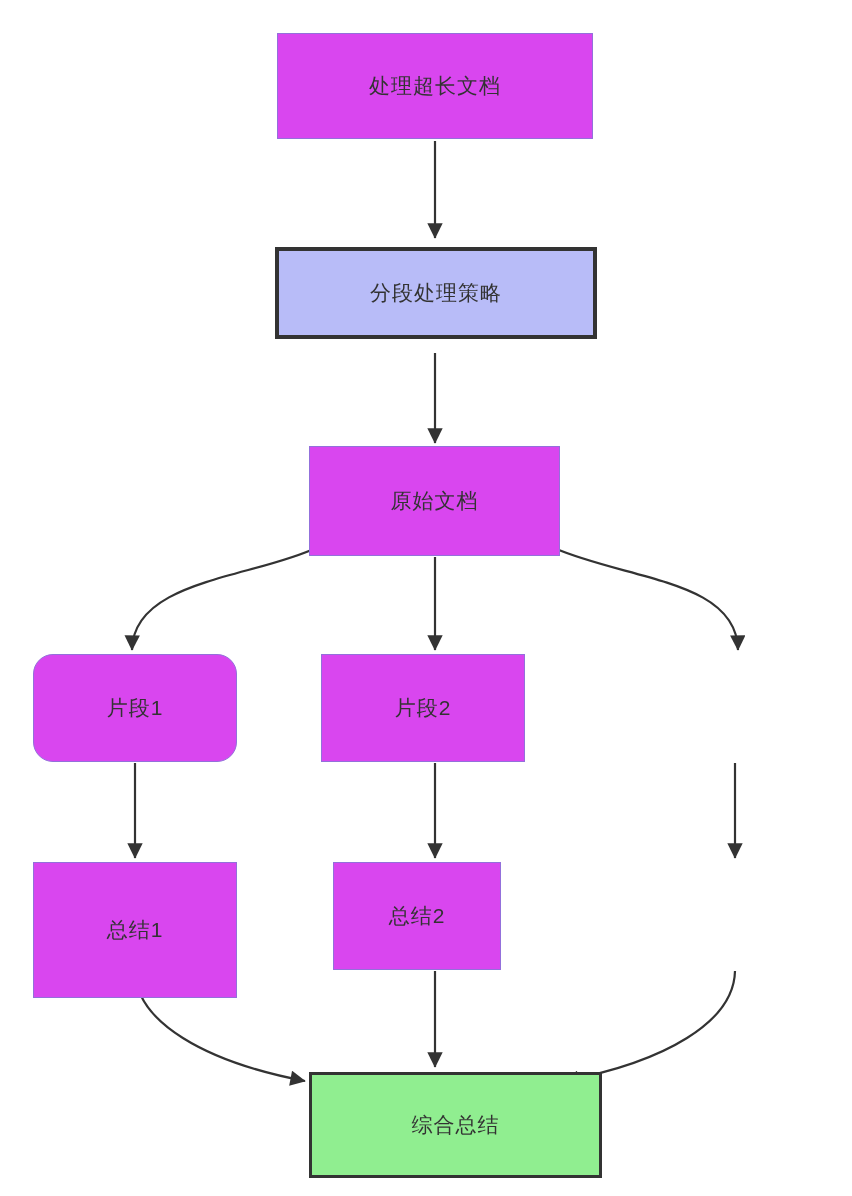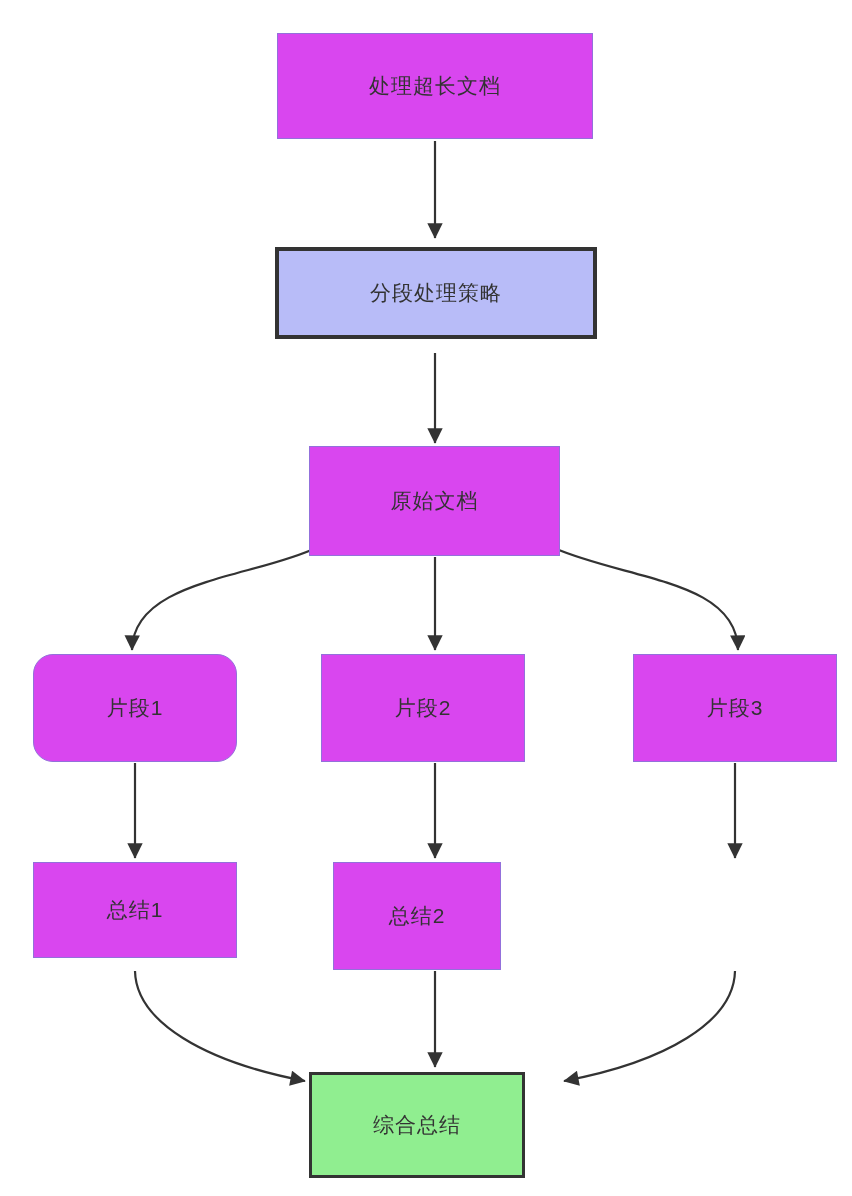--- a/index.html
+++ b/index.html
@@ -48,24 +48,24 @@
     background: #90EE90;
     border: 3.5px solid #333333;
   }
   
   .node-a  { left: 277px; top: 33px;   width: 316px; height: 106px; }
   .node-b  { left: 275px; top: 247px;  width: 322px; height: 92px; }
   .node-c  { left: 309px; top: 446px;  width: 251px; height: 110px; }
   .node-d1 { left: 33px;  top: 654px;  width: 204px; height: 108px; border-radius: 20px; }
   .node-d2 { left: 321px; top: 654px;  width: 204px; height: 108px; }
   .node-d3 { left: 633px; top: 654px;  width: 204px; height: 108px; }
-  .node-e1 { left: 33px;  top: 862px;  width: 204px; height: 96px; }
+  .node-e1 { left: 33px;  top: 862px;  width: 204px; height: 136px; }
   .node-e2 { left: 333px; top: 862px;  width: 168px; height: 108px; }
   .node-e3 { left: 633px; top: 862px;  width: 204px; height: 108px; }
-  .node-f  { left: 309px; top: 1072px; width: 216px; height: 106px; }
+  .node-f  { left: 309px; top: 1072px; width: 293px; height: 106px; }
 </style>
 </head>
 <body>
 
 <div class="canvas">
 
   <svg class="edge-layer" viewBox="0 0 852 1196" xmlns="http://www.w3.org/2000/svg">
     <defs>
       <marker id="arrowhead" viewBox="0 0 10 10" refX="9.5" refY="5" markerWidth="8" markerHeight="7" orient="auto">
         <path d="M0,0 L10,5 L0,10 Z" fill="#333333"></path>
@@ -97,23 +97,20 @@
   </div>
 
   <div class="node node-d1">
     <span>片段1</span>
   </div>
 
   <div class="node node-d2">
     <span>片段2</span>
   </div>
 
-  <div class="node node-d3">
-    <span>片段3</span>
-  </div>
 
   <div class="node node-e1">
     <span>总结1</span>
   </div>
 
   <div class="node node-e2">
     <span>总结2</span>
   </div>
 
 

